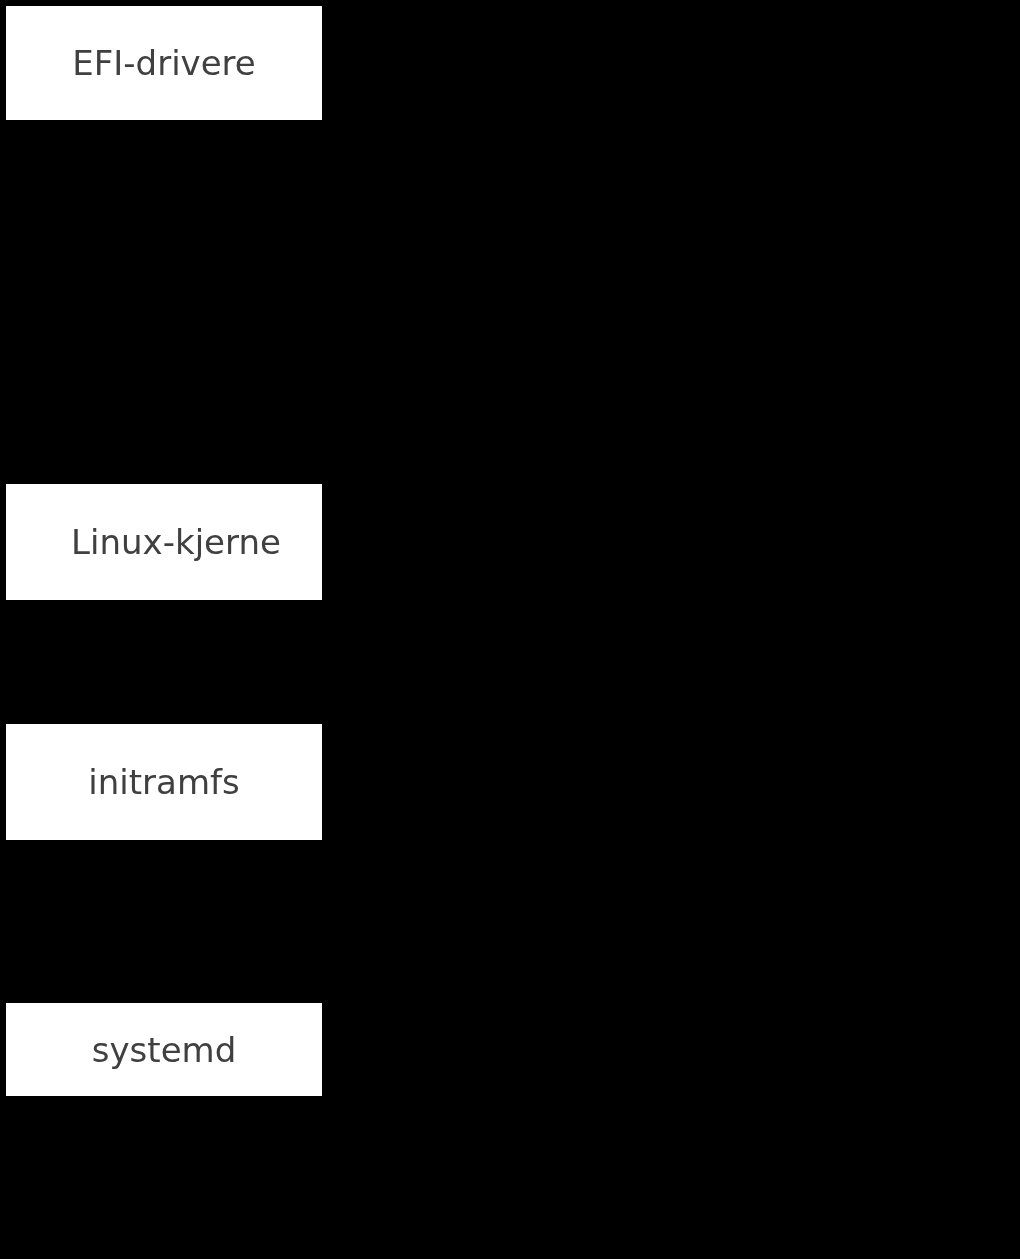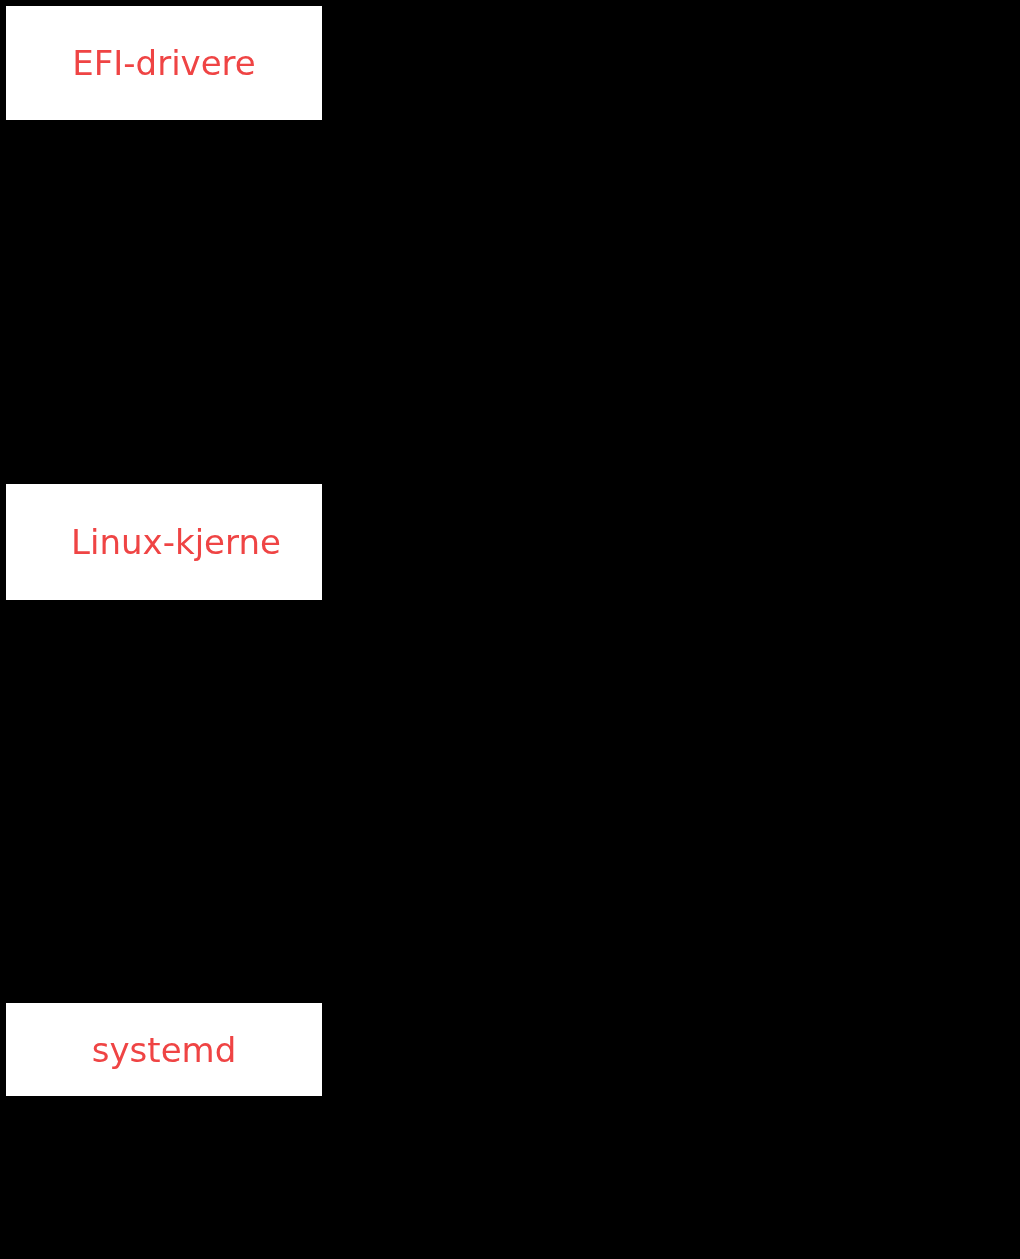--- a/index.html
+++ b/index.html
@@ -23,21 +23,21 @@
     position: absolute;
     left: 6px;
     width: 316px;
     background: #ffffff;
     box-sizing: border-box;
     display: flex;
     align-items: center;
     justify-content: center;
   }
   .stage-label {
-    color: #ef4444;
+    color: #404040;
     font-family: "DejaVu Sans", sans-serif;
     font-size: 34px;
     font-weight: 400;
     line-height: 1;
     letter-spacing: 0px;
     white-space: nowrap;
     text-align: center;
   }
   
   .box-0 { top: 6px;   height: 114px; }
@@ -53,18 +53,21 @@
 
   <div class="stage-box box-0">
     <span class="stage-label">EFI-drivere</span>
   </div>
 
 
   <div class="stage-box box-2">
     <span class="stage-label">Linux-kjerne</span>
   </div>
 
+  <div class="stage-box box-3">
+    <span class="stage-label">initramfs</span>
+  </div>
 
   <div class="stage-box box-4">
     <span class="stage-label">systemd</span>
   </div>
 
 </div>
 
 </body></html>

